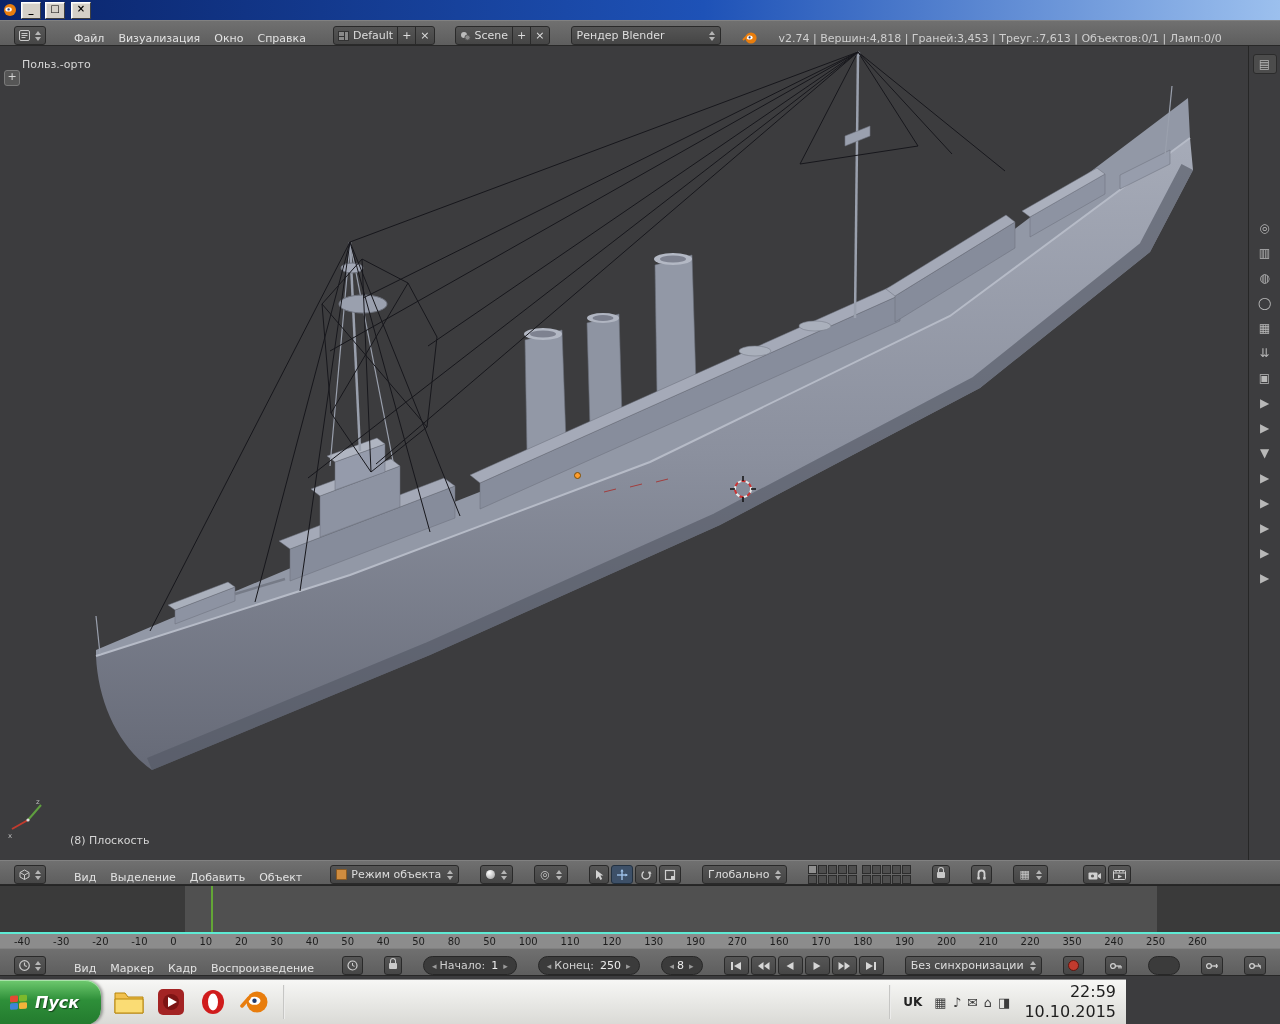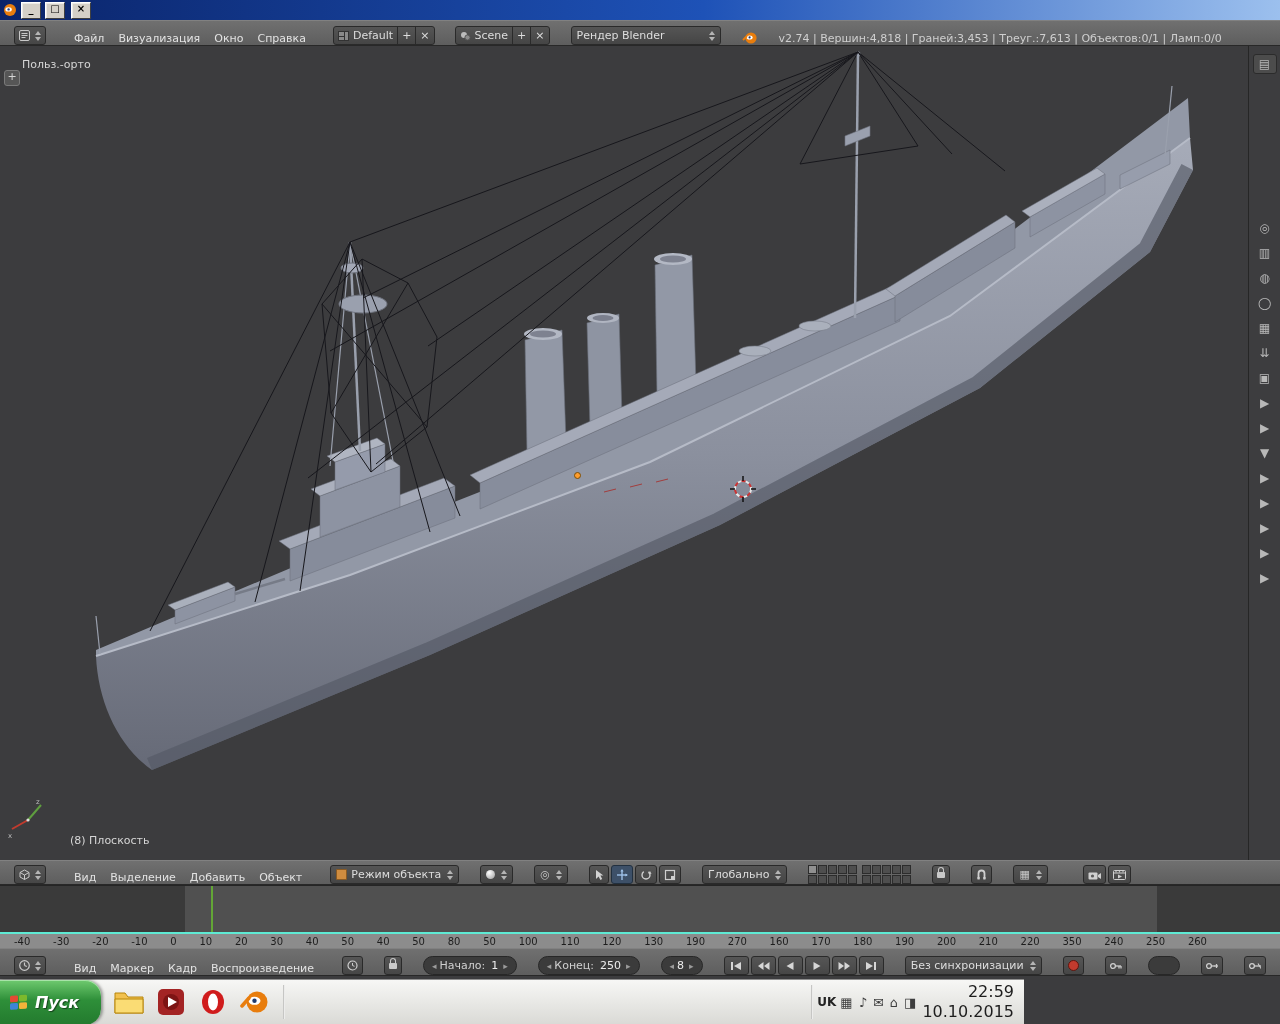--- a/index.html
+++ b/index.html
@@ -77,30 +77,30 @@
   .nf-arrow{color:#9b9b9b;font-size:9px;padding:0 3px}
   .nf-label{color:#cfcfcf;margin-right:6px}
   .nf-value{margin-left:auto;margin-right:2px}
   .pb{width:25px;height:19px}
   .rec-dot{width:9px;height:9px;border-radius:50%;background:#c23b2e;border:1px solid #5f160f}
   .lock-ico{width:8px;height:6px;background:#c9c9c9;position:relative;border-radius:1px}
   .lock-ico:before{content:'';position:absolute;top:-5px;left:1px;width:4px;height:4px;border:1.5px solid #c9c9c9;
     border-bottom:none;border-radius:3px 3px 0 0}
 
   
-  #taskbar{position:absolute;top:979px;left:0;width:1024px;height:45px;
+  #taskbar{position:absolute;top:979px;left:0;width:1126px;height:45px;
     background:linear-gradient(#f7f7f5,#dadad6);border-top:1px solid #8f8f8f;display:flex;align-items:center;box-sizing:border-box}
   #start-button{height:45px;padding:0 22px 0 10px;border-radius:0 16px 16px 0;
     background:linear-gradient(#6fca6f,#2e8f39 45%,#237a2e);display:flex;align-items:center;gap:7px;
     box-shadow:inset 0 1px 0 #a8e3a8, 2px 0 3px rgba(0,0,0,.35)}
   #start-label{color:#fff;font-weight:bold;font-style:italic;font-size:16px;text-shadow:1px 1px 1px rgba(0,0,0,.5)}
   .ql{display:flex;align-items:center;gap:10px;padding:0 12px}
   .ql-icon{width:32px;height:32px;display:flex;align-items:center;justify-content:center}
   .tb-sep{width:2px;height:34px;background:linear-gradient(90deg,#b3b3b0,#fff)}
-  #tray{margin-left:auto;display:flex;align-items:center;padding:0 10px;height:100%}
+  #tray{margin-left:auto;display:flex;align-items:center;gap:8px;padding:0 10px;height:100%}
   #lang-indicator{font-weight:bold;color:#222;font-size:12px;padding:2px 4px}
   .tray-icons{display:flex;align-items:center;gap:6px}
   .tray-ico{font-size:13px;color:#3d3d3d}
   #clock{line-height:1.25;color:#1d1d1d;font-size:16px;text-align:right;padding-left:6px}
 
   svg{display:block}
 </style>
 </head>
 <body>
 

